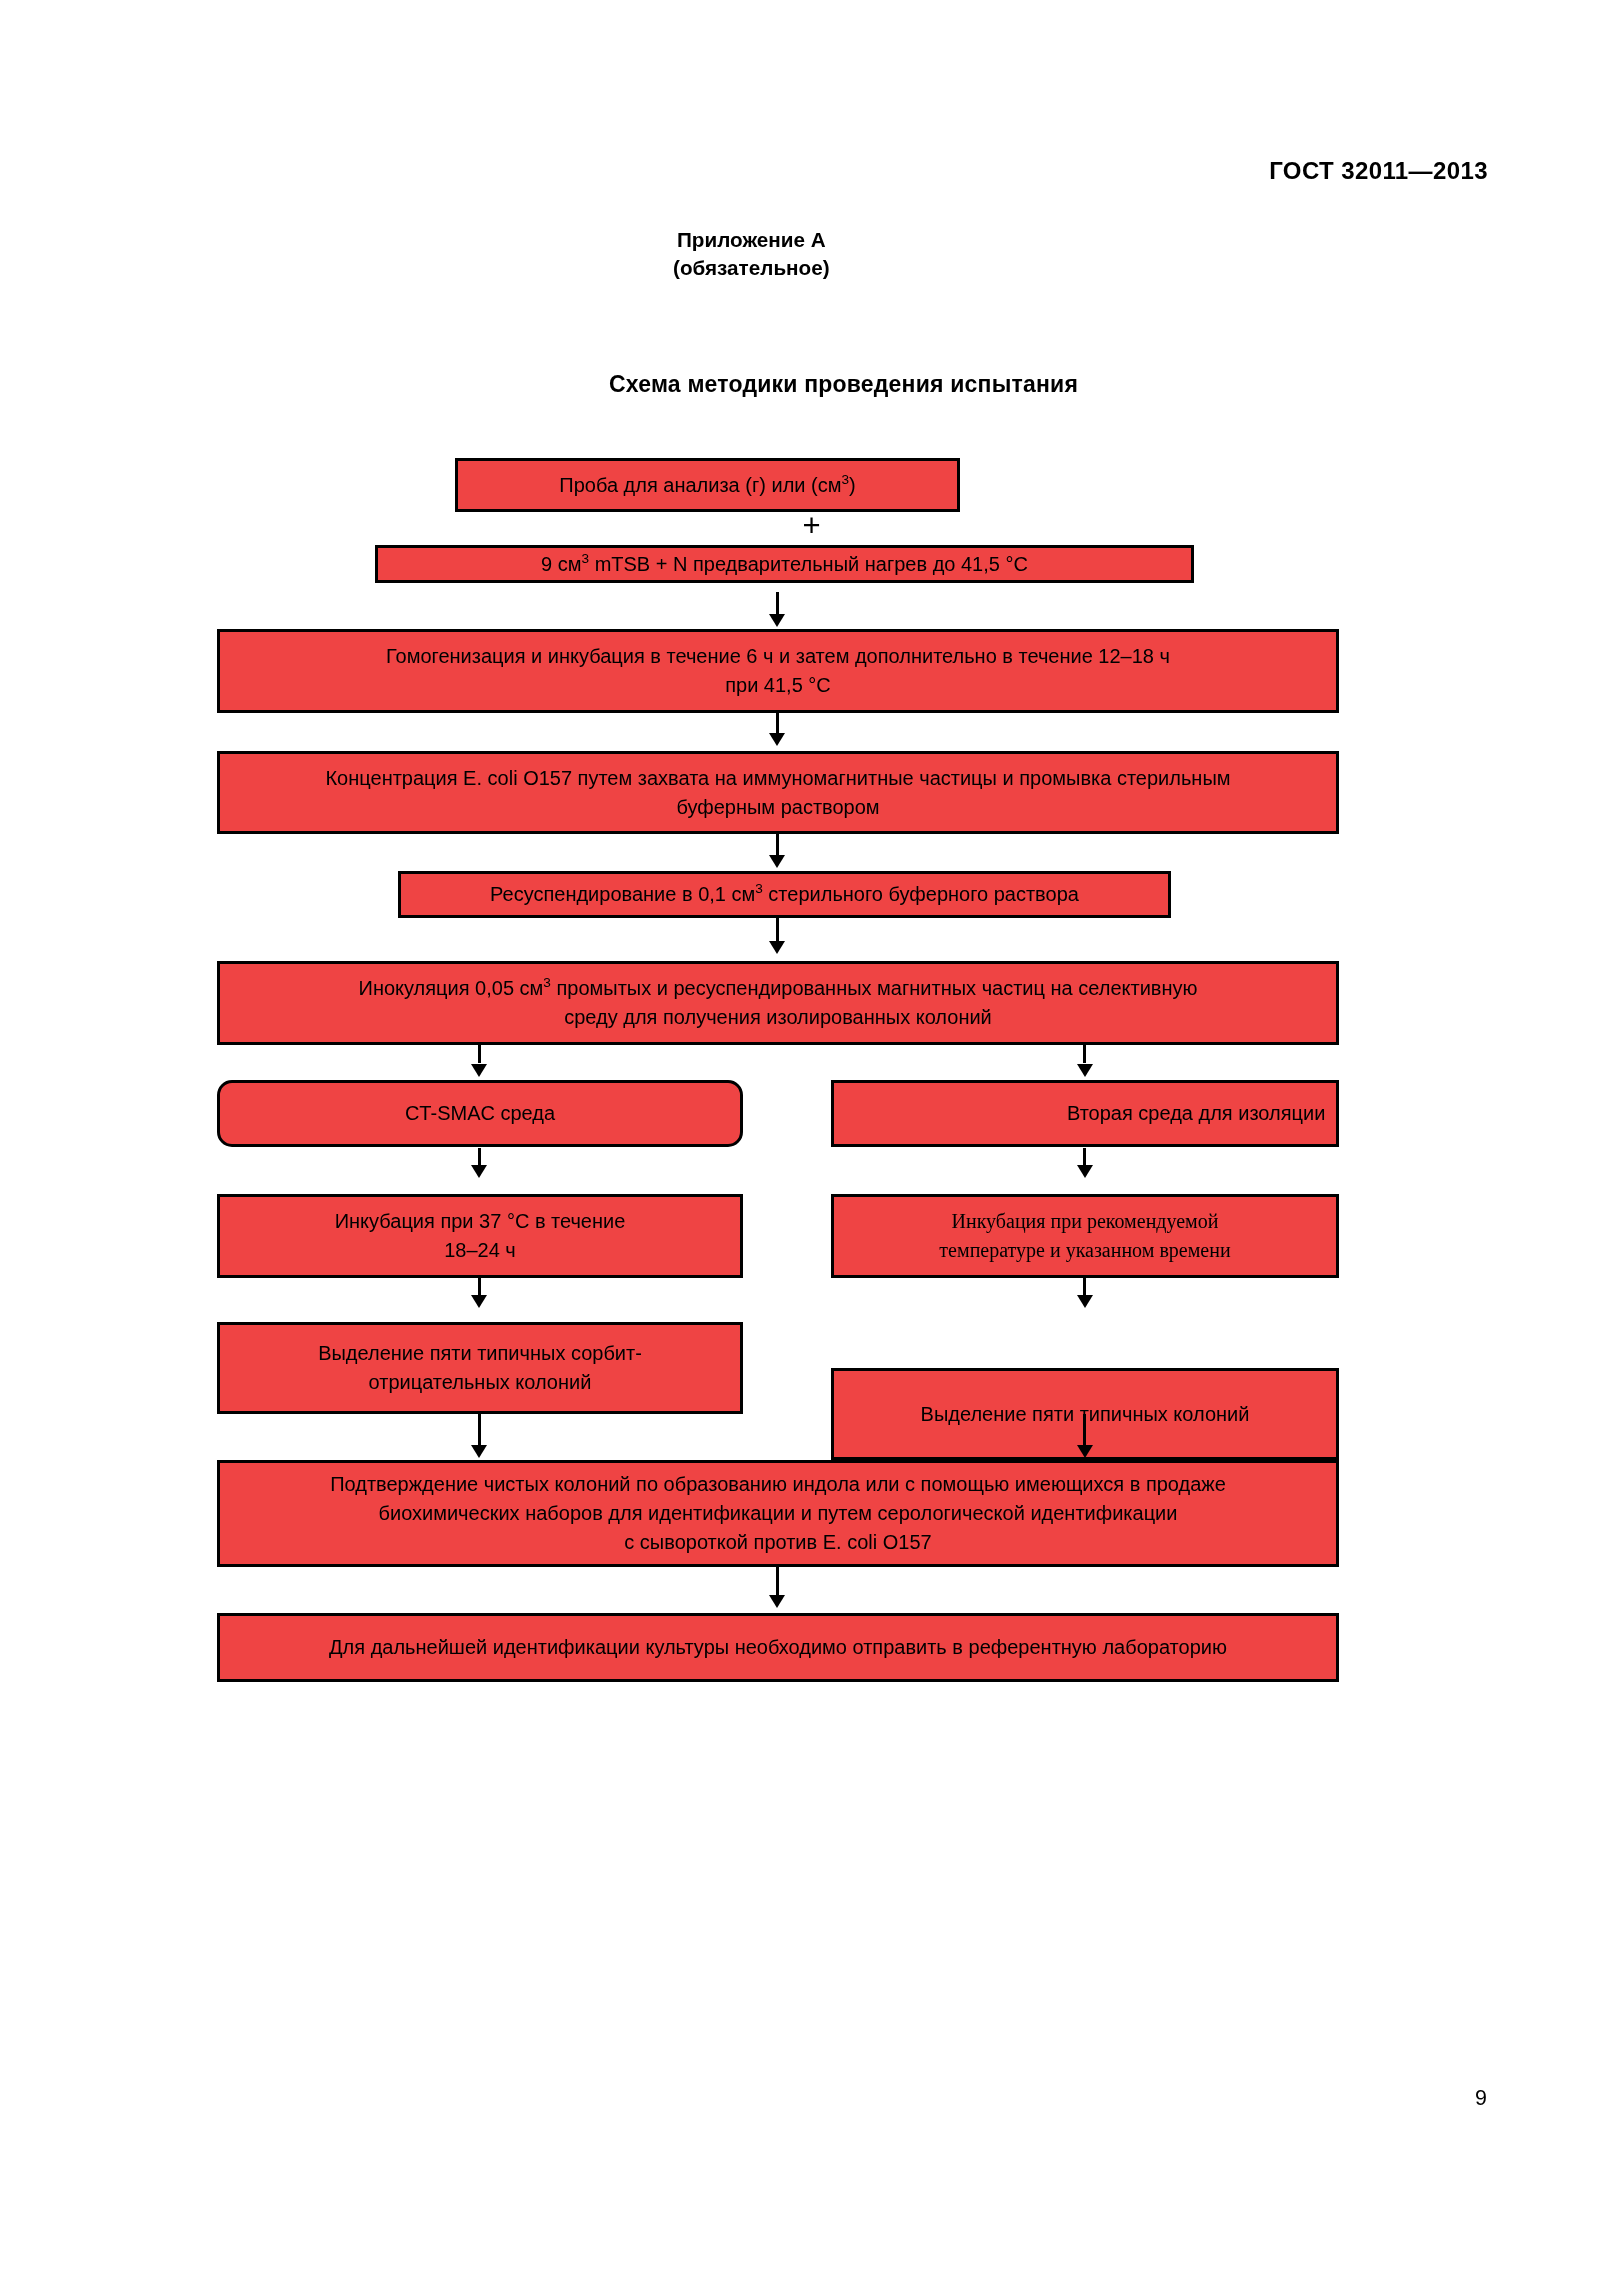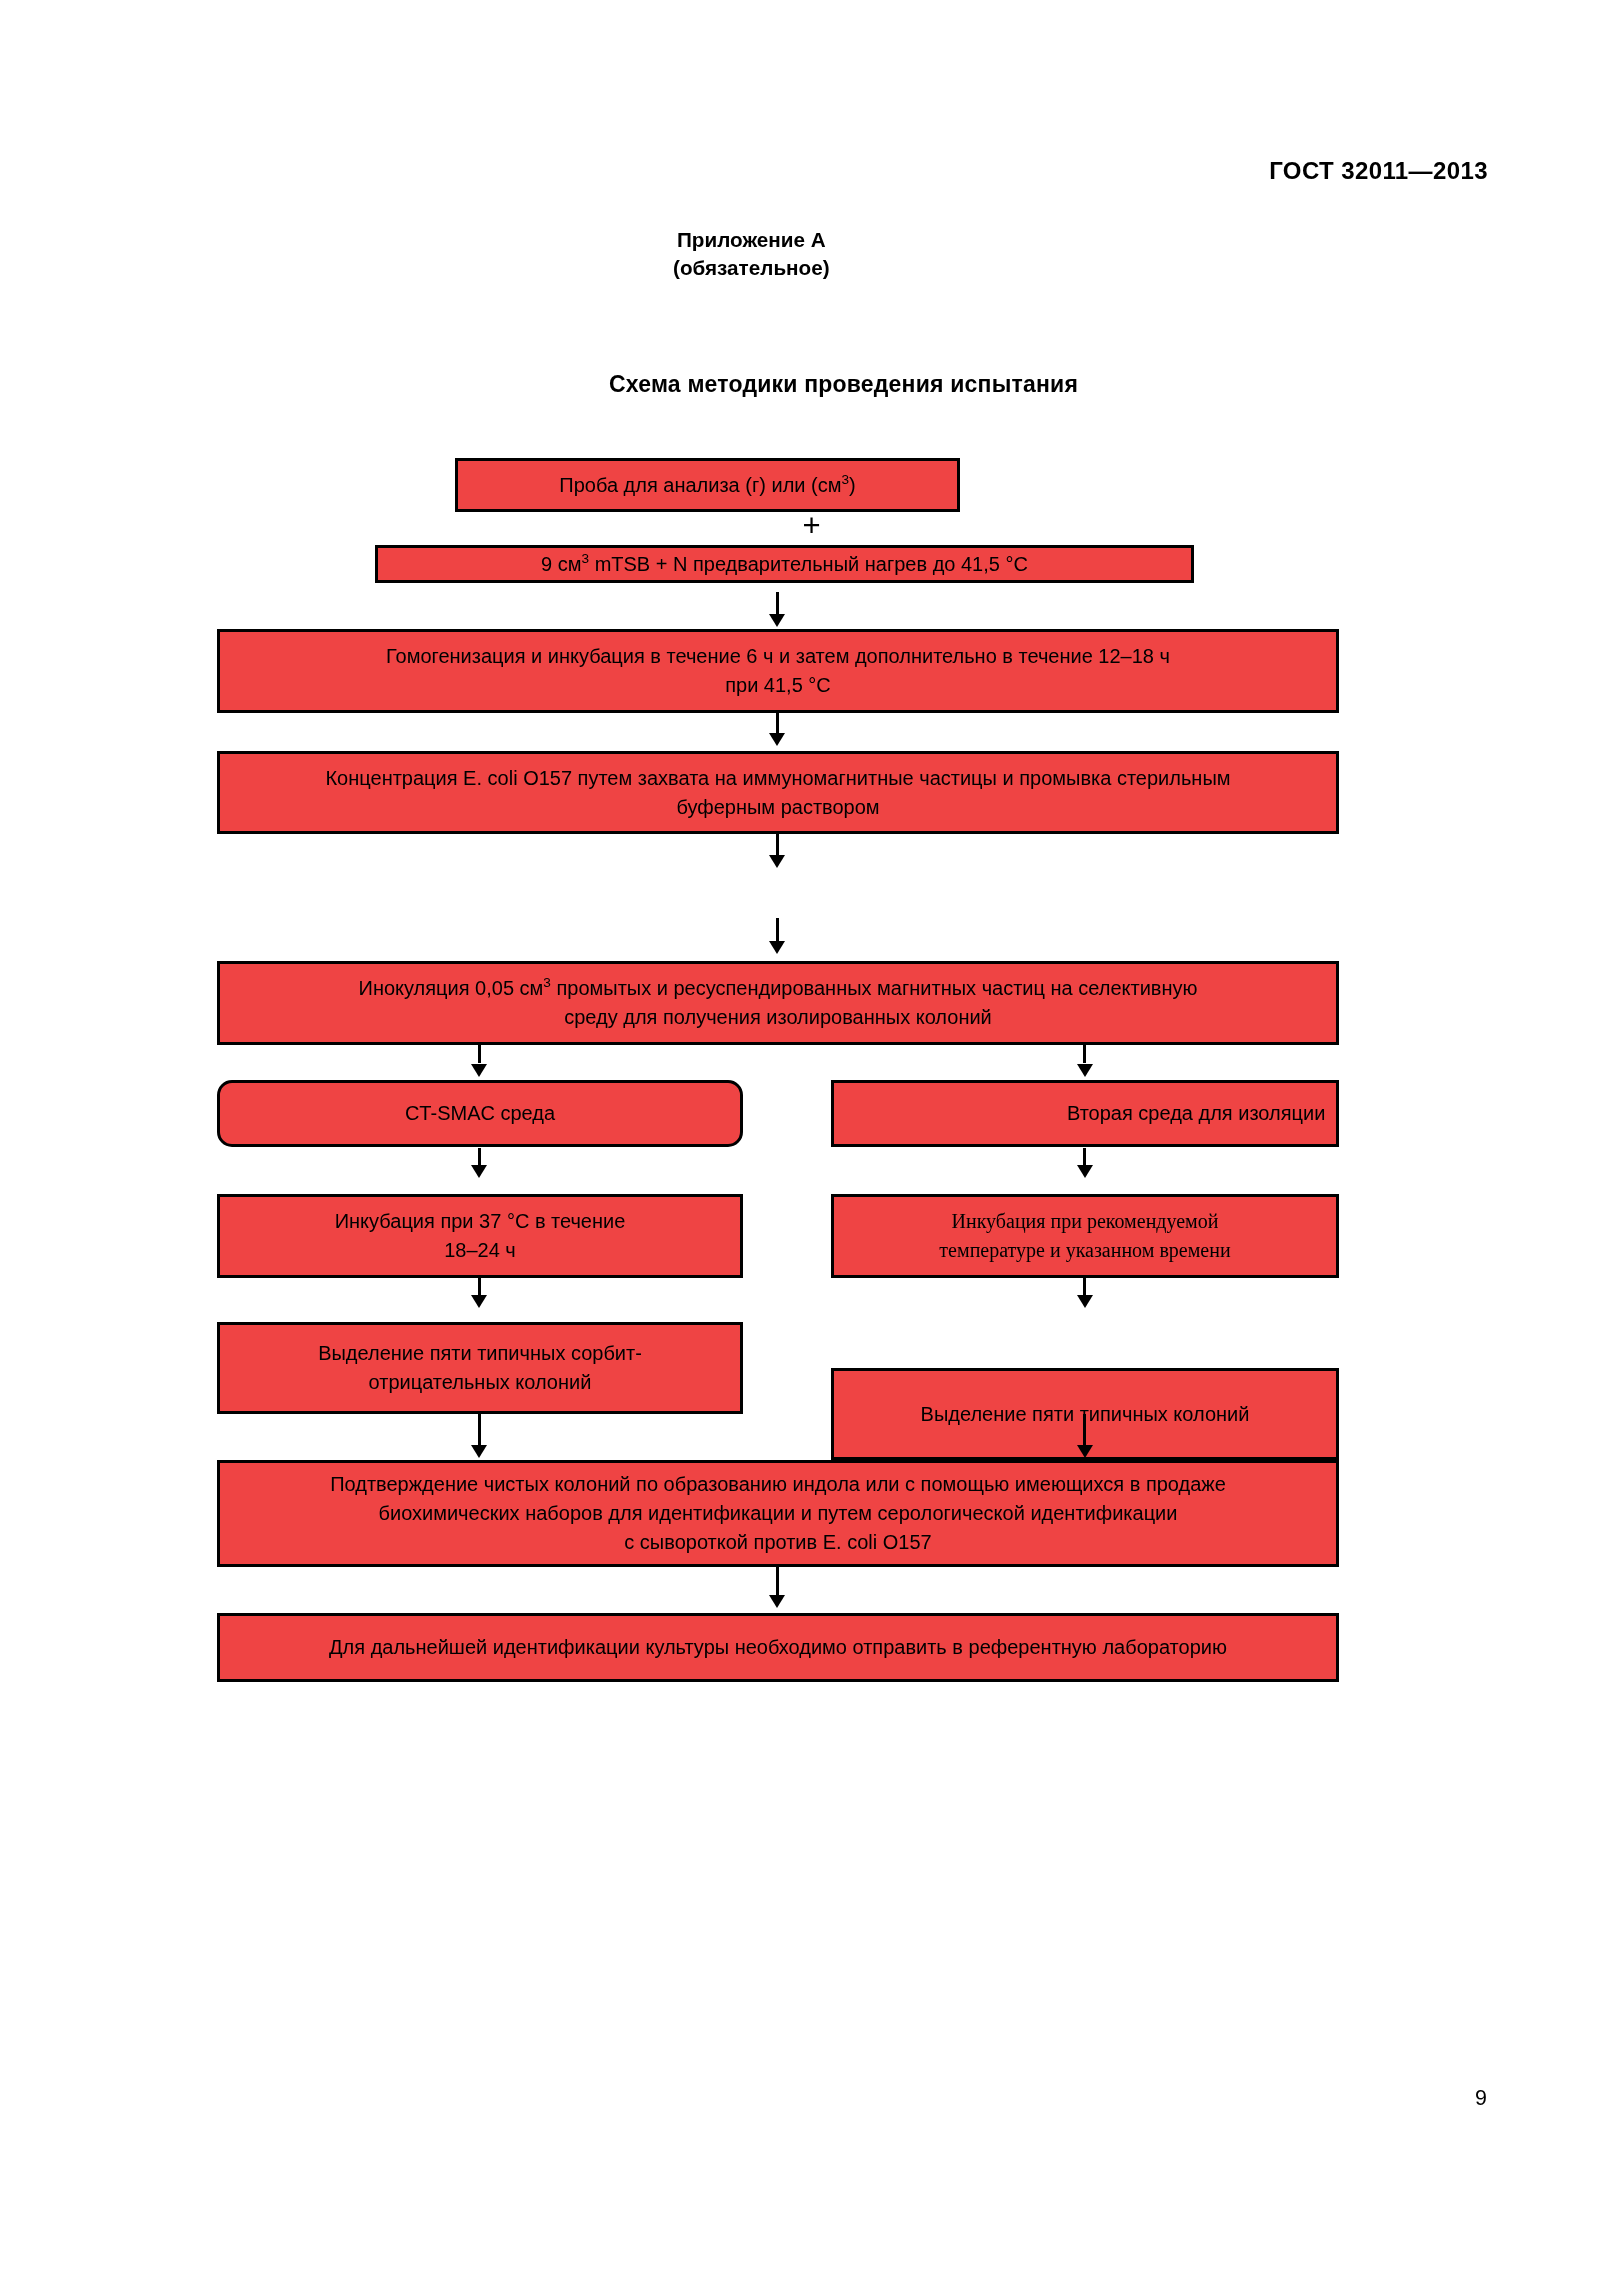--- a/index.html
+++ b/index.html
@@ -132,20 +132,23 @@
     <div class="node" id="n4">
       <span class="txt">
         <span>Концентрация E. coli O157 путем захвата на иммуномагнитные частицы и промывка стерильным</span><br>
         <span>буферным раствором</span>
       </span>
     </div>
 
     <div class="vline" style="left:776px; top:834px; height:21.4px;"></div>
     <div class="arrow" style="left:769px; top:855px;"></div>
 
+    <div class="node" id="n5">
+      <span class="txt"><span>Ресуспендирование в 0,1 см</span><sup>3</sup><span> стерильного буферного раствора</span></span>
+    </div>
 
     <div class="vline" style="left:776px; top:918px; height:23px;"></div>
     <div class="arrow" style="left:769px; top:941px;"></div>
 
     <div class="node" id="n6">
       <span class="txt">
         <span>Инокуляция 0,05 см</span><sup>3</sup><span> промытых и ресуспендированных магнитных частиц на селективную</span><br>
         <span>среду для получения изолированных колоний</span>
       </span>
     </div>

